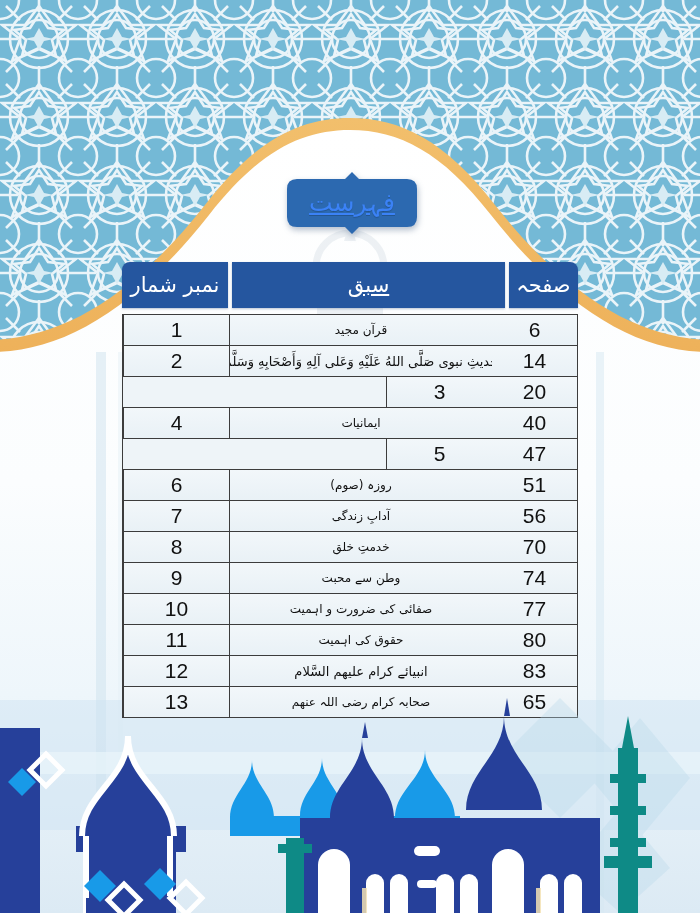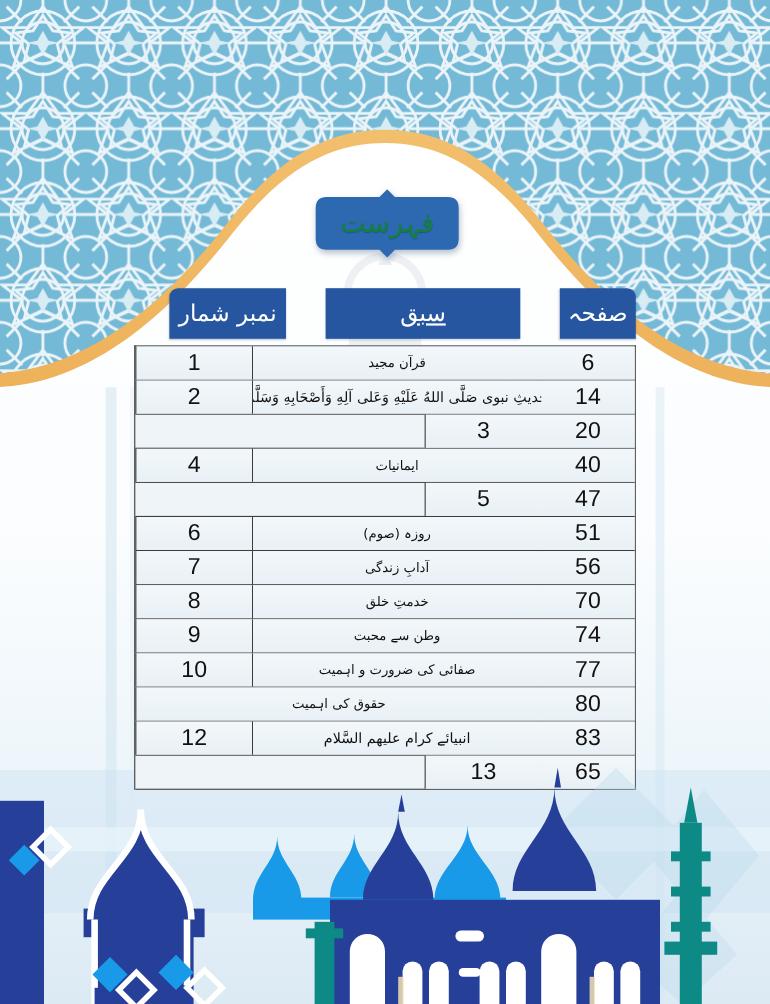--- a/index.html
+++ b/index.html
@@ -27,40 +27,40 @@
 
   
   .title-plaque{
     position:absolute;left:279px;top:172px;width:146px;height:62px;
     filter:drop-shadow(1px 3px 3px rgba(40,70,110,.35));
   }
   .title-plaque svg{width:100%;height:100%;display:block;}
   .title-text{
     position:absolute;left:0;top:0;width:146px;height:62px;
     display:flex;align-items:center;justify-content:center;
-    color:#15803d;font-size:25px;line-height:1;
+    color:#3b82f6;font-size:25px;line-height:1;
     font-family:"DejaVu Sans","Liberation Sans",sans-serif;
     direction:rtl;letter-spacing:.5px;
     padding-bottom:2px;box-sizing:border-box;
     text-shadow:0 1px 1px rgba(0,0,0,.18);
+    text-decoration:underline;
   }
 
   
   .toc{
     position:absolute;left:122px;top:262px;width:456px;
     direction:rtl;
   }
   .toc-head{display:flex;gap:4px;}
   .th{
     background:#25569f;color:#fff;
     height:46px;display:flex;align-items:center;justify-content:center;
     font-size:21px;font-family:"DejaVu Sans","Liberation Sans",sans-serif;
     direction:rtl;
     box-shadow:0 1px 2px rgba(30,60,110,.3);
-    margin-left:32px;
   }
   .th-num{width:106px;border-radius:8px 0 0 0;}
   .th-lesson{flex:1;border-radius:0;text-decoration:underline;}
   .th-page{width:69px;border-radius:0 8px 0 0;}
 
   .toc-body{
     margin-top:6px;
     border:1px solid #3c3c3c;
     border-bottom:none;
     background:#eef4f8;
@@ -227,28 +227,30 @@
           <div class="td td-num">9</div>
         </div>
         <div class="tr">
           <div class="td td-page">77</div>
           <div class="td td-lesson">صفائی کی ضرورت و اہمیت</div>
           <div class="td td-num">10</div>
         </div>
         <div class="tr">
           <div class="td td-page">80</div>
           <div class="td td-lesson">حقوق کی اہمیت</div>
+          <div class="td td-num">11</div>
         </div>
         <div class="tr">
           <div class="td td-page">83</div>
           <div class="td td-lesson small">انبیائے کرام علیھم السَّلام</div>
           <div class="td td-num">12</div>
         </div>
         <div class="tr">
           <div class="td td-page">65</div>
+          <div class="td td-lesson">صحابہ کرام رضی اللہ عنھم</div>
           <div class="td td-num">13</div>
         </div>
       </div>
   </div>
 
   <div class="mosque">
     <svg viewBox="0 0 700 215" preserveAspectRatio="none" aria-hidden="true">
 
       <rect x="0" y="0" width="700" height="215" fill="none"></rect>
       <g opacity=".35" fill="#b9d9ea">

